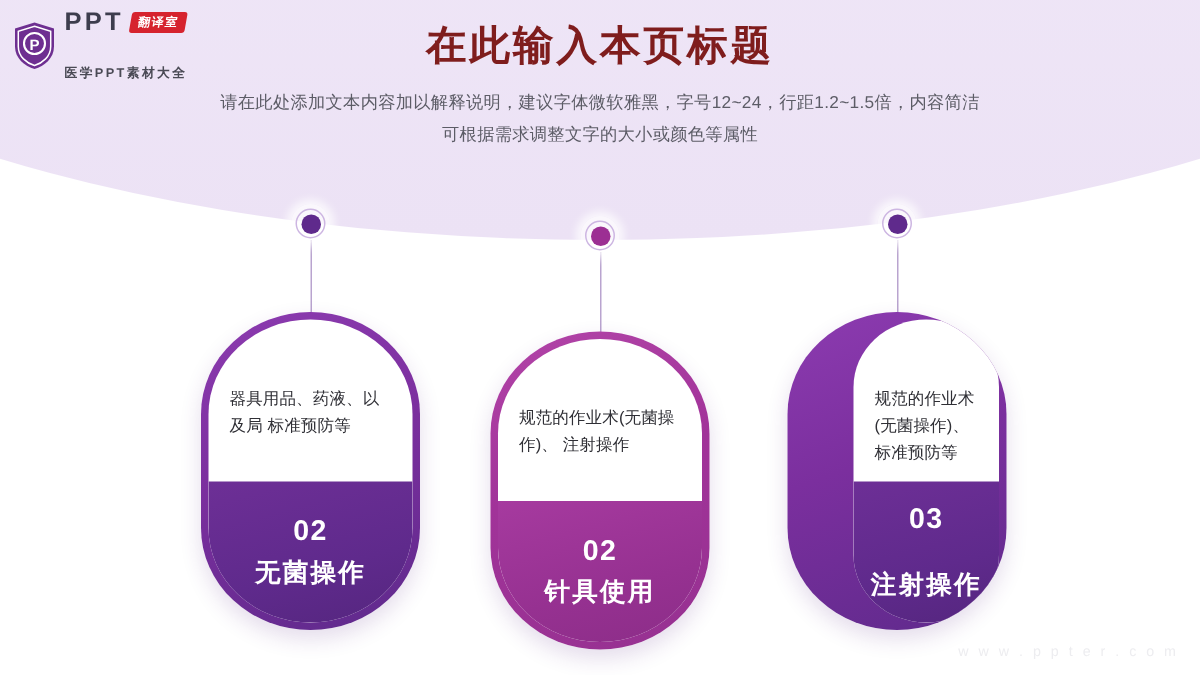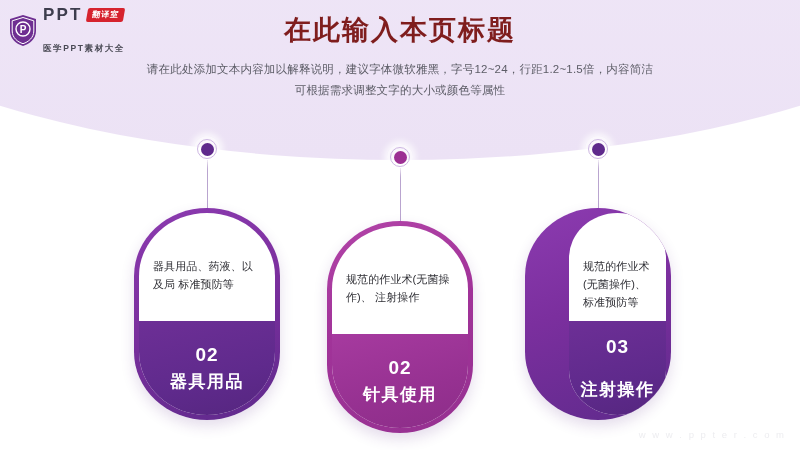--- a/index.html
+++ b/index.html
@@ -159,21 +159,21 @@
   <span class="ring">
     <span class="core" style="background:#5f2a8c;"></span>
   </span>
 </div>
 
 <div class="card" style="left:134px; top:208px; background:linear-gradient(160deg,#8c3bb0 0%,#7b2f9e 45%,#5f2a8c 100%);">
   <div class="card-inner">
     <div class="card-desc">器具用品、药液、以及局 标准预防等</div>
     <div class="card-foot" style="background:linear-gradient(165deg,#6d2f96 0%,#5f2a8c 60%,#55267f 100%);">
       <div class="card-num">02</div>
-      <div class="card-label">器具用品</div>
+      <div class="card-label">无菌操作</div>
     </div>
   </div>
 </div>
 
 <div class="card" style="left:327px; top:221px; background:linear-gradient(160deg,#b244a8 0%,#a13399 45%,#963191 100%);">
   <div class="card-inner">
     <div class="card-desc">规范的作业术(无菌操作)、 注射操作</div>
     <div class="card-foot" style="background:linear-gradient(165deg,#a63a9f 0%,#963191 60%,#8c2d88 100%);text-align:center;">
       <div class="card-num">02</div>
       <div class="card-label">针具使用</div>

